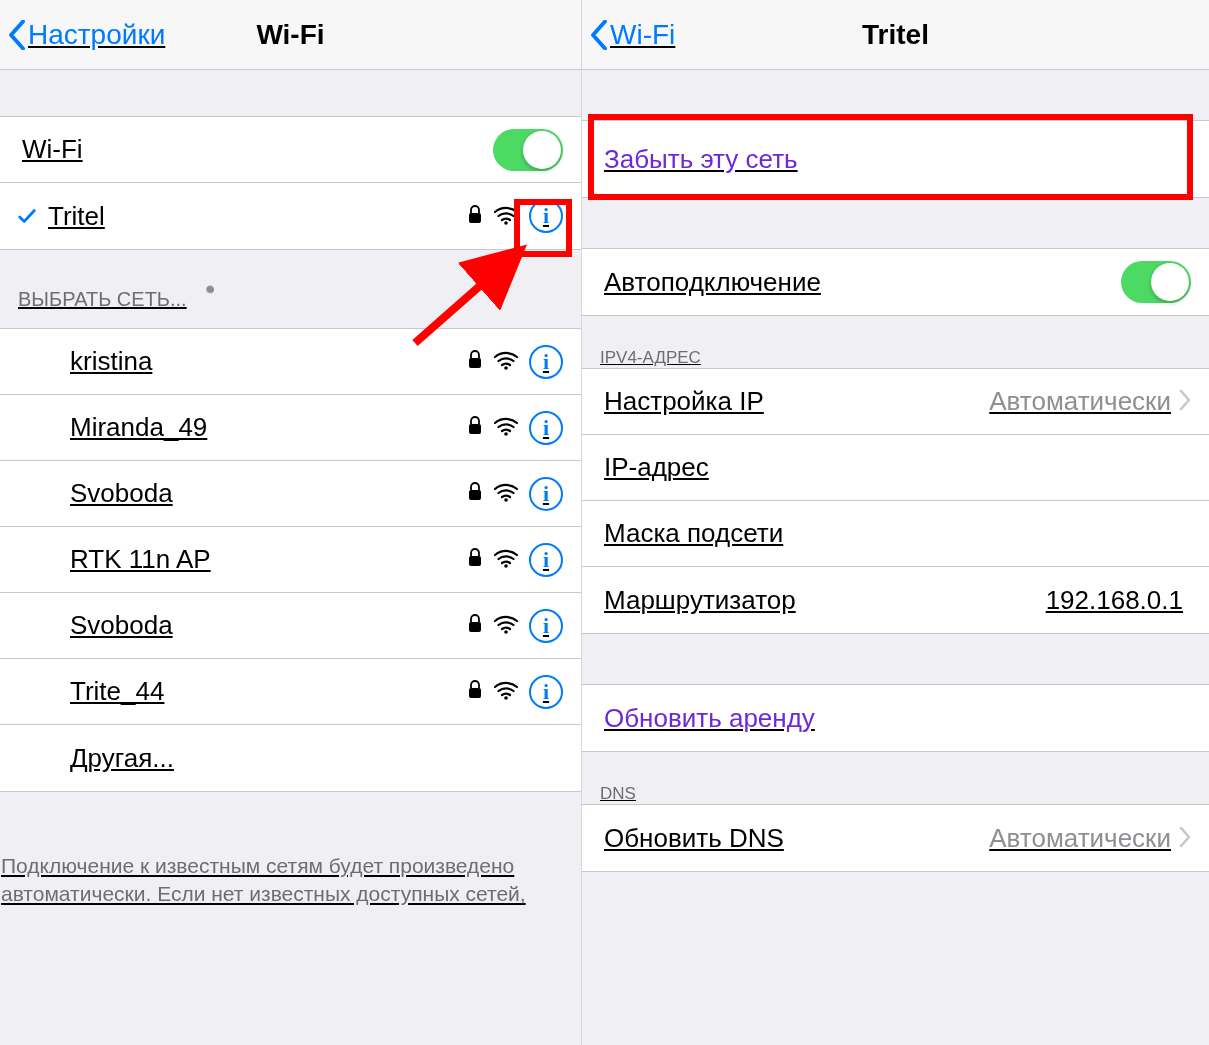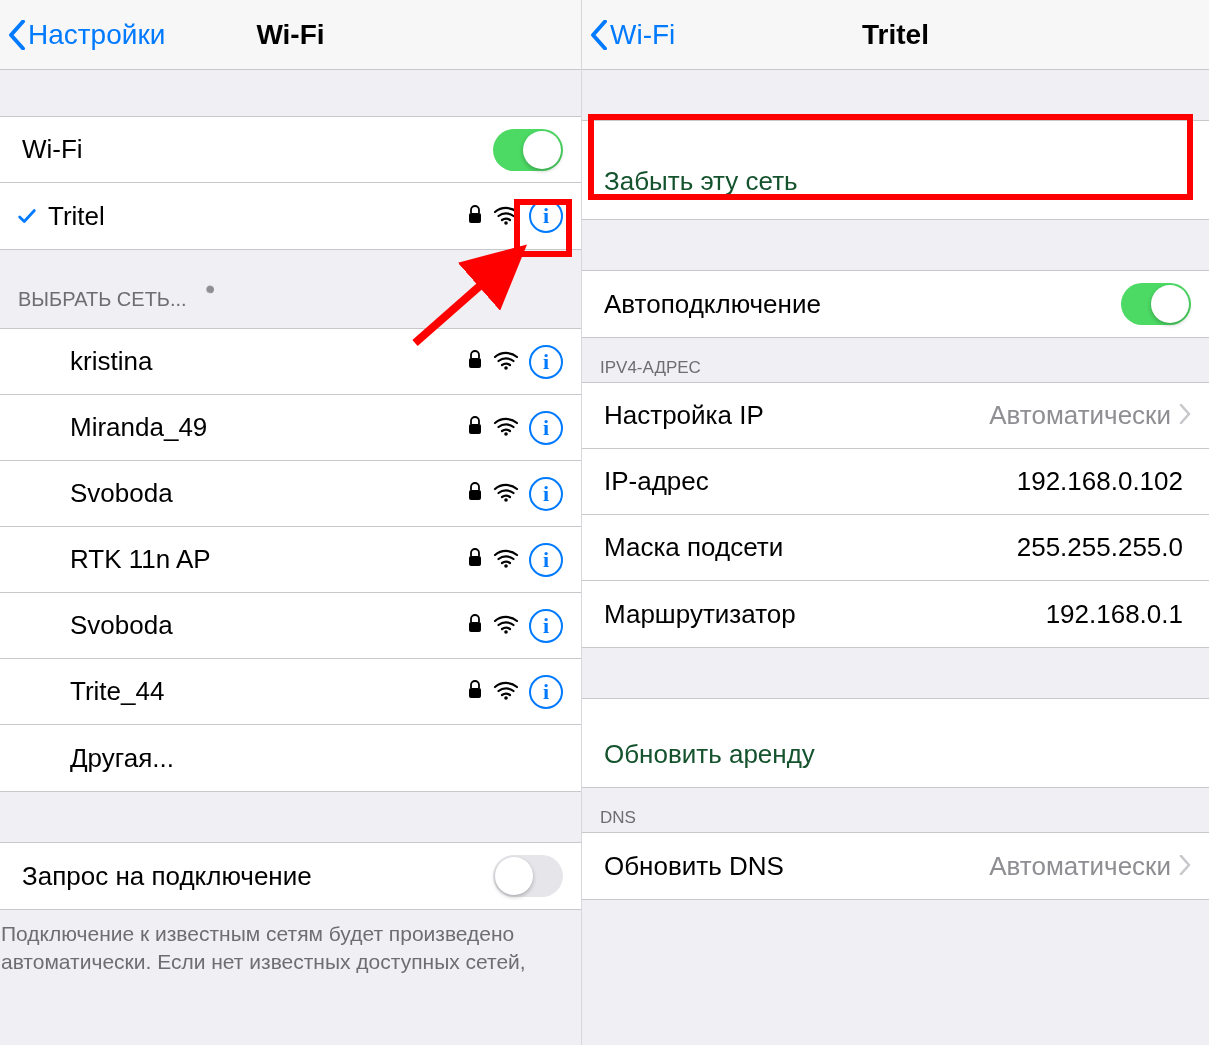--- a/index.html
+++ b/index.html
@@ -4,21 +4,21 @@
 <style>
   * { box-sizing: border-box; margin: 0; padding: 0; }
   body {
     font-family: -apple-system, "Helvetica Neue", Arial, sans-serif;
     background: #fff;
     width: 1209px;
     height: 1045px;
     display: flex;
     overflow: hidden;
   }
-  .screen { height: 100%; background: #efeff4; display: flex; flex-direction: column; position: relative; }
+  .screen { height: 100%; background: #efeff4; display: flex; flex-direction: column; position: relative; text-decoration: underline; }
   .screen.left  { width: 582px; border-right: 1px solid #d8d8dc; }
   .screen.right { width: 627px; }
 
   
   .navbar {
     height: 70px;
     background: #f7f7f8;
     border-bottom: 1px solid #c8c7cc;
     display: flex; align-items: center;
     padding: 0 8px;
@@ -47,33 +47,33 @@
     min-height: 66px;
     padding: 0 18px 0 22px;
     border-bottom: 1px solid #c8c7cc;
     background: #fff;
     font-size: 26px;
     position: relative;
   }
   .cell:last-child { border-bottom: none; }
   .cell .label { flex: 1; }
   .cell.indent { padding-left: 70px; }
-  .cell.link { color: #14532d; margin-top: 22px; }
+  .cell.link { color: #6d28d9; }
   .cell .value { color: #8e8e93; font-size: 26px; margin-right: 8px; }
   .cell .value.dark { color: #000; }
 
   .section-header {
     padding: 30px 18px 10px 18px;
     font-size: 20px;
     color: #6d6d72;
     text-transform: uppercase;
     display: flex; align-items: center; gap: 10px;
     height: 78px;
   }
-  .section-header.tiny  { font-size: 17px; height: 44px; padding-top: 26px; }
+  .section-header.tiny  { font-size: 17px; height: 44px; padding-top: 42px; }
 
   .footer-note {
     padding: 10px 12px 0 1px;
     font-size: 21px;
     line-height: 1.35;
     color: #6d6d72;
   }
 
   
   .check { color: #007aff; width: 30px; display:inline-flex; justify-content:center; margin-right:6px; margin-left:-10px;}
@@ -263,28 +263,20 @@
         <span class="info-icon">i</span>
       </span>
     </div>
     <div class="cell indent">
       <span class="label">Другая...</span>
     </div>
   </div>
 
   <div class="gap-md"></div>
 
-  <div class="group">
-    <div class="cell">
-      <span class="label">Запрос на подключение</span>
-      <div class="toggle off">
-          <div class="knob"></div>
-        </div>
-    </div>
-  </div>
 
   <div class="footer-note">Подключение к известным сетям будет произведено автоматически. Если нет известных доступных сетей,</div>
 
   <div class="hl" style="left:514px; top:199px; width:58px; height:58px;"></div>
   <svg class="arrow" style="left:400px; top:235px;" width="140" height="120">
     <defs>
         <marker id="ah1" markerWidth="8" markerHeight="8" refX="6" refY="4" orient="auto">
           <path d="M0 0L8 4L0 8z" fill="#ff0000"></path>
         </marker>
       </defs>
@@ -330,25 +322,23 @@
       <span class="label">Настройка IP</span>
       <span class="value">Автоматически</span>
       <span class="chevron">
         <svg width="12" height="20" viewBox="0 0 12 20">
             <path d="M2 1l8 9-8 9" fill="none" stroke="#c7c7cc" stroke-width="2.6" stroke-linecap="round" stroke-linejoin="round"></path>
           </svg>
       </span>
     </div>
     <div class="cell">
       <span class="label">IP-адрес</span>
-      <span class="value dark">192.168.0.102</span>
     </div>
     <div class="cell">
       <span class="label">Маска подсети</span>
-      <span class="value dark">255.255.255.0</span>
     </div>
     <div class="cell">
       <span class="label">Маршрутизатор</span>
       <span class="value dark">192.168.0.1</span>
     </div>
   </div>
 
   <div class="gap-md"></div>
 
   <div class="group">

